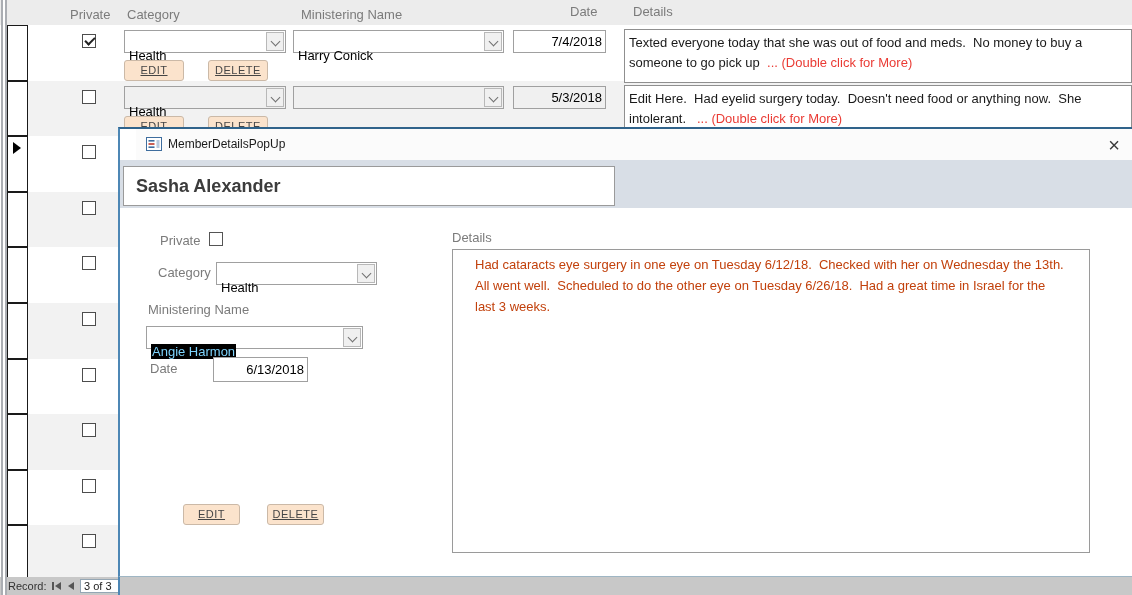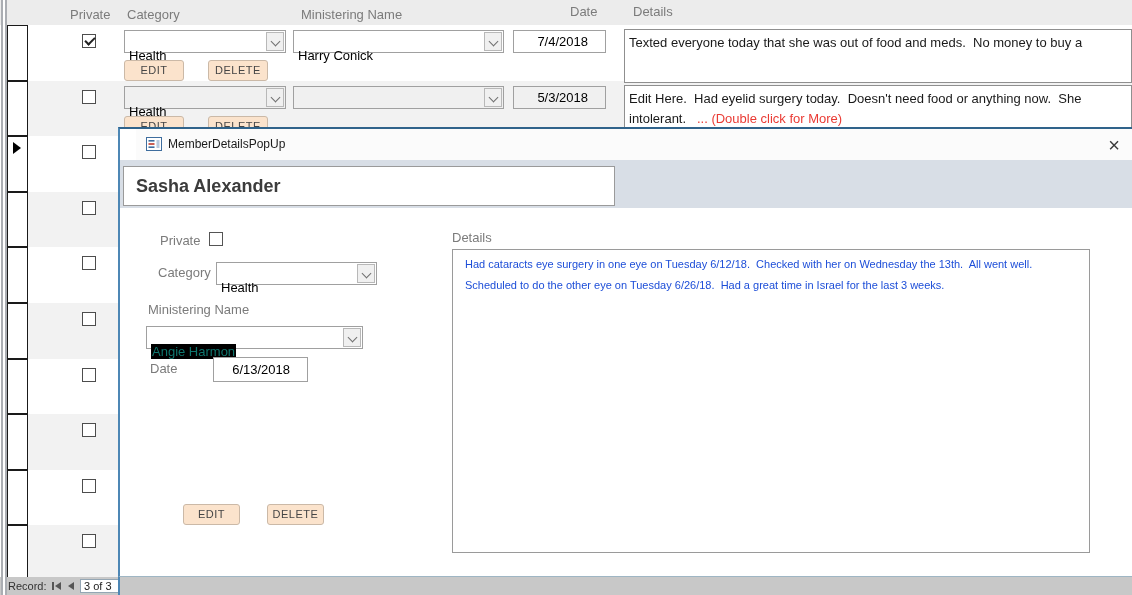--- a/index.html
+++ b/index.html
@@ -17,41 +17,41 @@
   .selcell{position:absolute;left:7px;width:21px;height:55.6px;background:#fff;border:1px solid #1a1a1a;}
   .arrow{position:absolute;left:5px;top:5px;width:0;height:0;border-top:6px solid transparent;border-bottom:6px solid transparent;border-left:8px solid #000;}
   .cb{position:absolute;left:82px;width:14px;height:14px;background:#fff;border:1px solid #4d4d4d;}
   .cb.checked::after{content:"";position:absolute;left:2px;top:2px;width:8px;height:4px;border-left:2px solid #222;border-bottom:2px solid #222;transform:rotate(-45deg);}
 
   
   .combo{position:absolute;height:23px;background:#fff;border:1px solid #a0a0a0;font-size:13px;color:#000;}
   .combo .txt{position:absolute;left:4px;top:0;line-height:21px;white-space:pre;margin-top:14px;}
   .combo .ddbtn{position:absolute;right:1px;top:1px;bottom:1px;width:18px;background:#f0f0f0;border:1px solid #b8b8b8;}
   .chev{position:absolute;left:5px;top:5px;width:7px;height:7px;border-left:1.5px solid #707070;border-bottom:1.5px solid #707070;transform:rotate(-45deg);}
-  .tbox{position:absolute;height:23px;background:#fff;border:1px solid #a0a0a0;font-size:13px;color:#000;text-align:right;line-height:21px;padding-right:17px;}
+  .tbox{position:absolute;height:23px;background:#fff;border:1px solid #a0a0a0;font-size:13px;color:#000;text-align:right;line-height:21px;padding-right:3px;}
   .gray{background:#f0f0f0;}
   .detailsbox{position:absolute;background:#fff;border:1px solid #8f8f8f;font-size:13px;color:#1a1a1a;padding:3px 4px;overflow:hidden;}
   .dline{white-space:pre;line-height:20px;}
   .more{color:#ea3b34;}
-  .btn{position:absolute;height:21px;background:#fbe3cc;border:1px solid #cbb9a7;border-radius:3px;font-size:11px;color:#454545;text-align:center;line-height:19px;letter-spacing:.5px;}
+  .btn{position:absolute;height:21px;background:#fbe3cc;border:1px solid #cbb9a7;border-radius:3px;font-size:11px;color:#454545;text-align:center;line-height:19px;letter-spacing:.5px;text-decoration:underline;}
 
   .row-fields{position:absolute;left:0;top:0;z-index:2;}
 
   
   .popup{position:absolute;left:118px;top:127px;width:1014px;height:450px;background:#fff;border-top:2px solid #30638b;border-left:2px solid #4d87b5;border-bottom:1px solid #9fb6c4;z-index:10;}
   .ptitle{position:absolute;left:16px;top:0;right:0;height:31px;background:#fbfbfb;}
   .ptitle .ticon{position:absolute;left:10px;top:8px;}
   .ptitle .ttext{position:absolute;left:32px;top:0;line-height:30px;font-size:12px;color:#1a1a1a;}
   .closex{position:absolute;right:12px;top:3px;font-size:20px;color:#3a3a3a;line-height:26px;cursor:default;}
   .pheadband{position:absolute;left:0;top:31px;right:0;height:48px;background:#d8dee6;}
   .namebox{position:absolute;left:3px;top:6px;width:492px;height:40px;background:#fff;border:1px solid #9a9a9a;font-size:18px;font-weight:bold;color:#3c3c3c;line-height:38px;padding-left:12px;white-space:pre;}
   .plabel{position:absolute;color:#7b7b7b;font-size:13px;white-space:pre;}
   .pcheckbox{position:absolute;left:89px;top:103px;width:14px;height:14px;border:1px solid #555;background:#fff;}
-  .pdetails{position:absolute;left:332px;top:120px;width:638px;height:304px;background:#fff;border:1px solid #9a9a9a;font-size:11px;color:#1d4ed8;line-height:21px;padding:4px 12px;white-space:pre-wrap;}
-  .hl{background:#000;color:#0f766e;padding:0 1px;}
+  .pdetails{position:absolute;left:332px;top:120px;width:638px;height:304px;background:#fff;border:1px solid #9a9a9a;font-size:13px;color:#c2410c;line-height:21px;padding:4px 22px;white-space:pre-wrap;}
+  .hl{background:#000;color:#7dd3fc;padding:0 1px;}
 
   
   .recbar{position:absolute;left:0;top:577px;width:1132px;height:18px;background:#c8c8c8;z-index:6;}
   .recbar .rlabel{position:absolute;left:8px;top:0;line-height:18px;font-size:11px;color:#333;}
   .navbtn{position:absolute;top:5px;display:flex;align-items:center;}
   .tri{width:0;height:0;border-top:4px solid transparent;border-bottom:4px solid transparent;border-right:6px solid #555;}
   .vbar{width:2px;height:8px;background:#555;margin-right:1px;}
   .recbox{position:absolute;left:80px;top:2px;width:39px;height:14px;background:#fff;border:1px solid #94a6b4;font-size:11px;color:#222;line-height:12px;padding-left:3px;overflow:hidden;white-space:pre;}
   .popedge{position:absolute;left:118px;top:577px;width:2px;height:18px;background:#4d87b5;z-index:12;}
 
@@ -114,20 +114,21 @@
     </div>
     <div class="combo" style="left:293px;top:30px;width:211px;">
       <span class="txt">Harry Conick</span>
       <span class="ddbtn">
           <span class="chev"></span>
         </span>
     </div>
     <div class="tbox" style="left:513px;top:30px;width:93px;">7/4/2018</div>
     <div class="detailsbox" style="left:624px;top:29px;width:508px;height:54px;">
       <div class="dline">Texted everyone today that she was out of food and meds.  No money to buy a</div>
+      <div class="dline"><span>someone to go pick up  </span><span class="more">... (Double click for More)</span></div>
     </div>
     <div class="btn" style="left:124px;top:60px;width:60px;">EDIT</div>
     <div class="btn" style="left:208px;top:60px;width:60px;">DELETE</div>
   </div>
 
   <div class="row-fields">
     <div class="combo gray" style="left:124px;top:86px;width:162px;">
       <span class="txt">Health</span>
       <span class="ddbtn">
           <span class="chev"></span>

